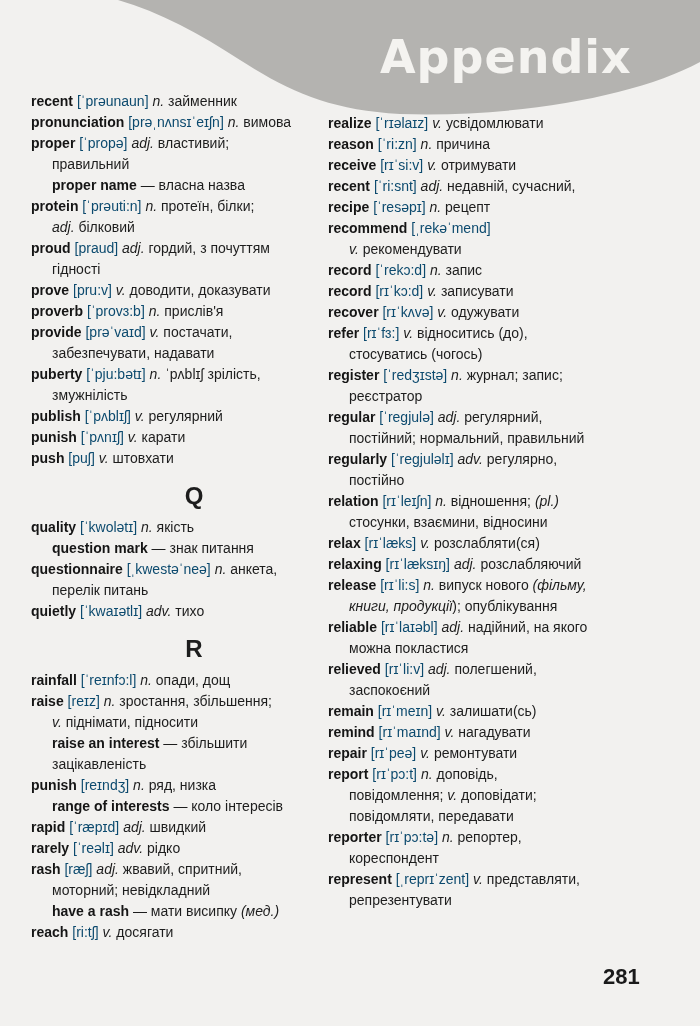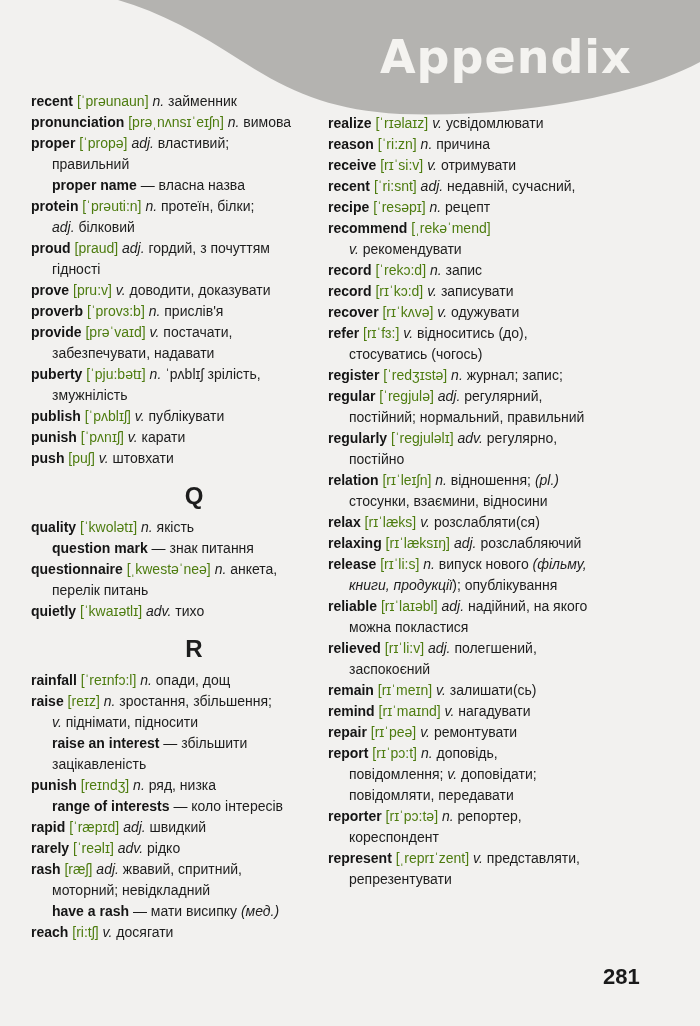--- a/index.html
+++ b/index.html
@@ -17,21 +17,21 @@
     font-weight: bold; font-size: 46px; letter-spacing: 1px;
     color: #f4f3f0;
   }
   .col { position: absolute; font-size: 14px; line-height: 21px; }
   .col-left { left: 31px; top: 91px; width: 290px; }
   .col-right { left: 328px; top: 113px; width: 300px; }
   .entry { margin: 0; }
   .line { white-space: nowrap; }
   .ind { padding-left: 21px; }
   .hw { font-weight: bold; color: #151515; }
-  .tr { color: #4d7c0f; }
+  .tr { color: #0c4a6e; }
   .pos { font-style: italic; }
   .letter {
     text-align: center; font-weight: bold; font-size: 24px;
     line-height: 30px; margin: 12px 0 6px 0; padding-left: 36px;
   }
   .page-num {
     position: absolute; left: 603px; top: 964px;
     font-weight: bold; font-size: 22px; color: #1a1a1a;
   }
 </style>
@@ -75,21 +75,21 @@
     </div>
     <div class="entry">
       <div class="line"><span class="hw">provide</span> <span class="tr">[prəˈvaɪd]</span> <span class="pos">v.</span> <span class="def">постачати,</span></div>
       <div class="line ind"><span class="def">забезпечувати, надавати</span></div>
     </div>
     <div class="entry">
       <div class="line"><span class="hw">puberty</span> <span class="tr">[ˈpju:bətɪ]</span> <span class="pos">n.</span> <span class="def">ˈpʌblɪʃ зрілість,</span></div>
       <div class="line ind"><span class="def">змужнілість</span></div>
     </div>
     <div class="entry">
-      <div class="line"><span class="hw">publish</span> <span class="tr">[ˈpʌblɪʃ]</span> <span class="pos">v.</span> <span class="def">публікувати</span></div>
+      <div class="line"><span class="hw">publish</span> <span class="tr">[ˈpʌblɪʃ]</span> <span class="pos">v.</span> <span class="def">регулярний</span></div>
     </div>
     <div class="entry">
       <div class="line"><span class="hw">punish</span> <span class="tr">[ˈpʌnɪʃ]</span> <span class="pos">v.</span> <span class="def">карати</span></div>
     </div>
     <div class="entry">
       <div class="line"><span class="hw">push</span> <span class="tr">[puʃ]</span> <span class="pos">v.</span> <span class="def">штовхати</span></div>
     </div>
     <div class="letter">Q</div>
     <div class="entry">
       <div class="line"><span class="hw">quality</span> <span class="tr">[ˈkwolətɪ]</span> <span class="pos">n.</span> <span class="def">якість</span></div>
@@ -167,20 +167,21 @@
     </div>
     <div class="entry">
       <div class="line"><span class="hw">recover</span> <span class="tr">[rɪˈkʌvə]</span> <span class="pos">v.</span> <span class="def">одужувати</span></div>
     </div>
     <div class="entry">
       <div class="line"><span class="hw">refer</span> <span class="tr">[rɪˈfɜ:]</span> <span class="pos">v.</span> <span class="def">відноситись (до),</span></div>
       <div class="line ind"><span class="def">стосуватись (чогось)</span></div>
     </div>
     <div class="entry">
       <div class="line"><span class="hw">register</span> <span class="tr">[ˈredʒɪstə]</span> <span class="pos">n.</span> <span class="def">журнал; запис;</span></div>
+      <div class="line ind"><span class="def">реєстратор</span></div>
     </div>
     <div class="entry">
       <div class="line"><span class="hw">regular</span> <span class="tr">[ˈregjulə]</span> <span class="pos">adj.</span> <span class="def">регулярний,</span></div>
       <div class="line ind"><span class="def">постійний; нормальний, правильний</span></div>
     </div>
     <div class="entry">
       <div class="line"><span class="hw">regularly</span> <span class="tr">[ˈregjuləlɪ]</span> <span class="pos">adv.</span> <span class="def">регулярно,</span></div>
       <div class="line ind"><span class="def">постійно</span></div>
     </div>
     <div class="entry">

